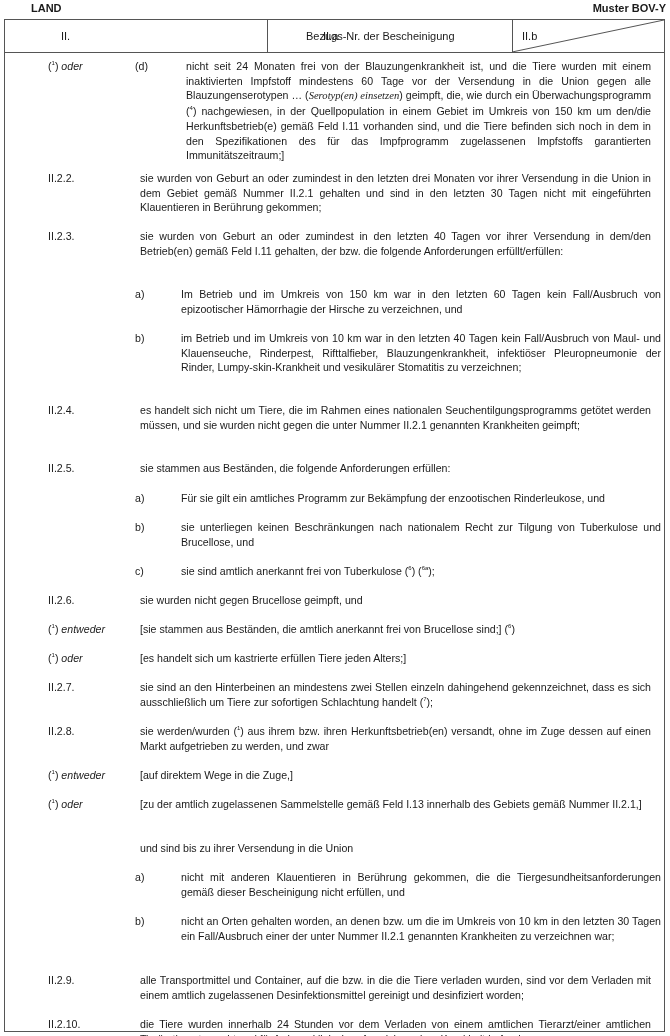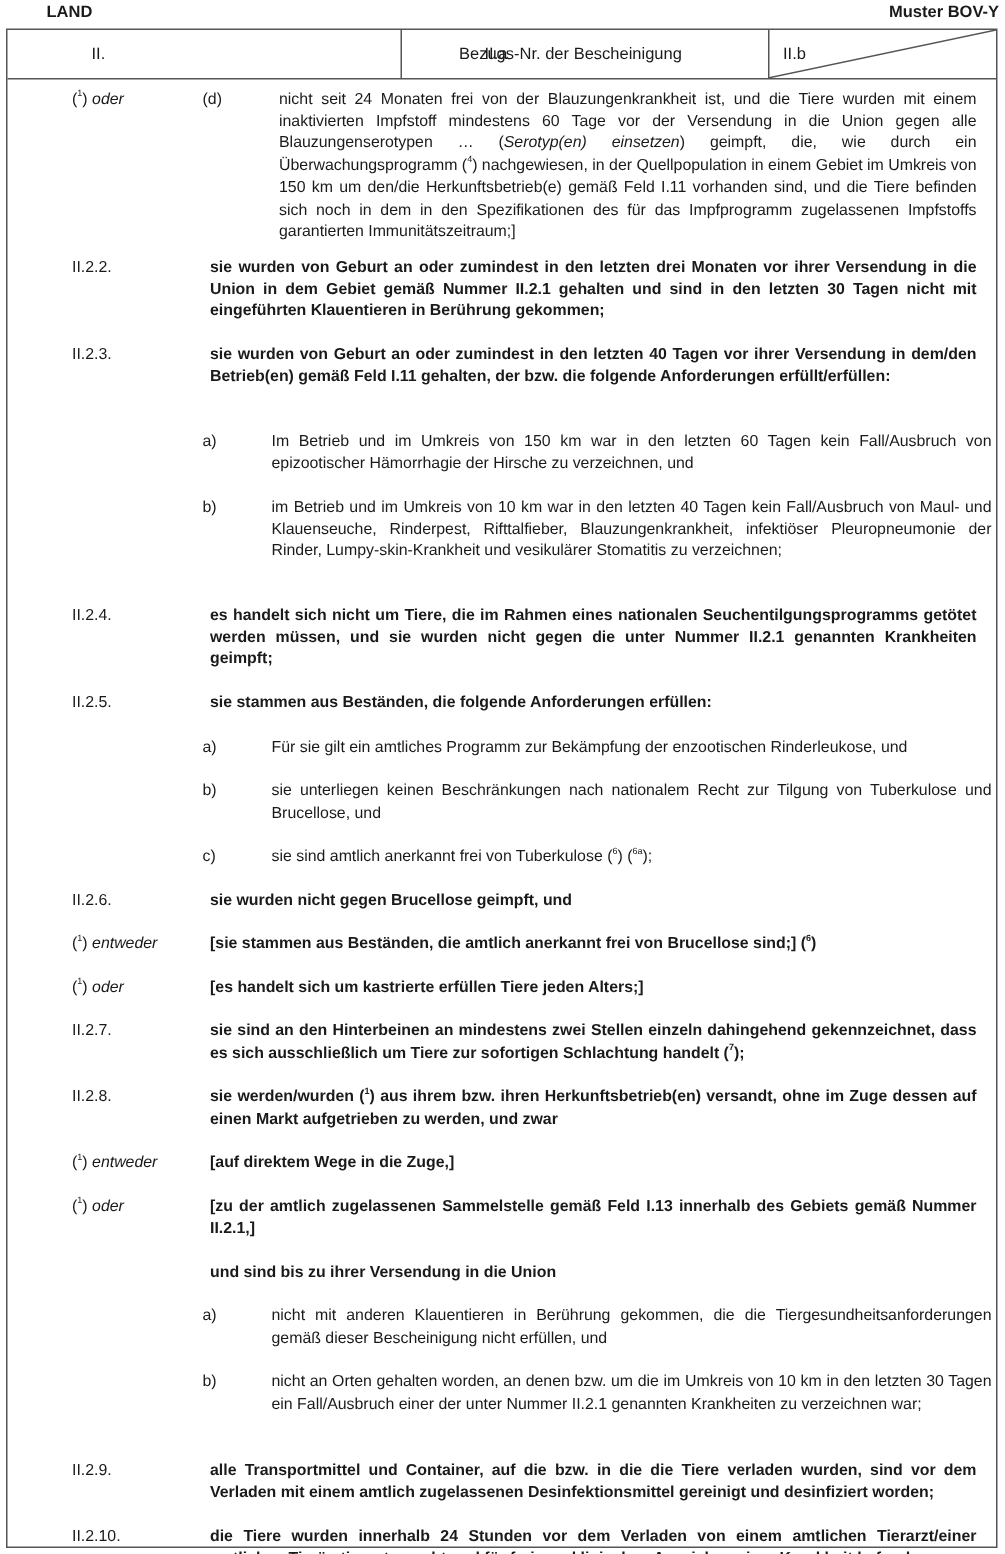--- a/index.html
+++ b/index.html
@@ -17,26 +17,26 @@
   .hc1 .n, .hc2 .n { position:absolute; left:8px;margin-left:48px; }
   .hc1 .t { position:absolute; left:34px; }
   .hc2 .t { position:absolute; left:39px; }
   .hc3 .n { position:absolute; left:10px; }
   .diag { position:absolute; left:0; top:0; width:100%; height:100%; }
   .body { position:absolute; left:0; top:33px; width:100%; }
   .row { position:absolute; left:0; width:100%; line-height:14.7px; }
   .lbl { position:absolute; left:43px; white-space:nowrap; }
   .lbl i { }
   .sub { position:absolute; left:130px; }
-  .txt { position:absolute; left:135px; right:13px; text-align:justify;font-weight:bold; }
+  .txt { position:absolute; left:135px; right:13px; text-align:justify; }
   .txt2 { position:absolute; left:176px; right:3px; text-align:justify; }
   .d { position:absolute; left:130px; }
   .dt { position:absolute; left:181px; right:13px; text-align:justify; }
   sup { font-size:6px; vertical-align:5px; line-height:0; }
-  em { font-style:italic; }
+  em { font-style:italic;font-family:Liberation Serif, serif; }
 </style>
 </head>
 <body>
 
 <div class="top">
   <span class="l">LAND</span>
   <span class="r">Muster BOV-Y</span>
 </div>
 
 <div class="frame">

